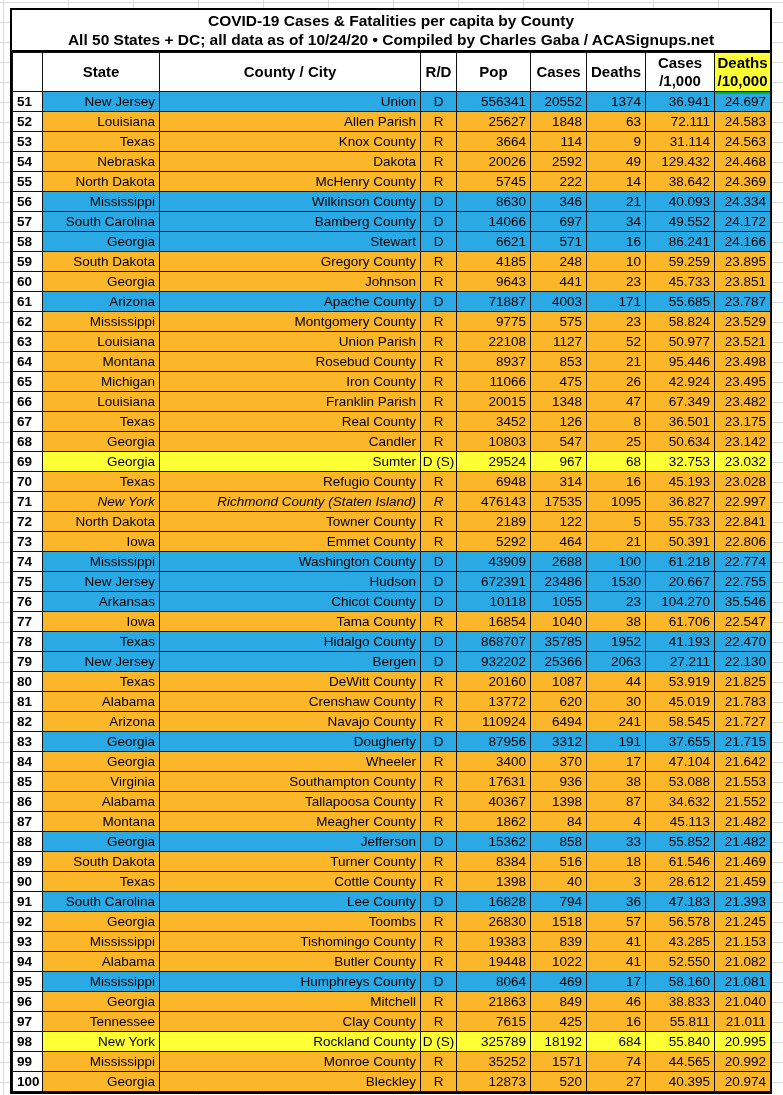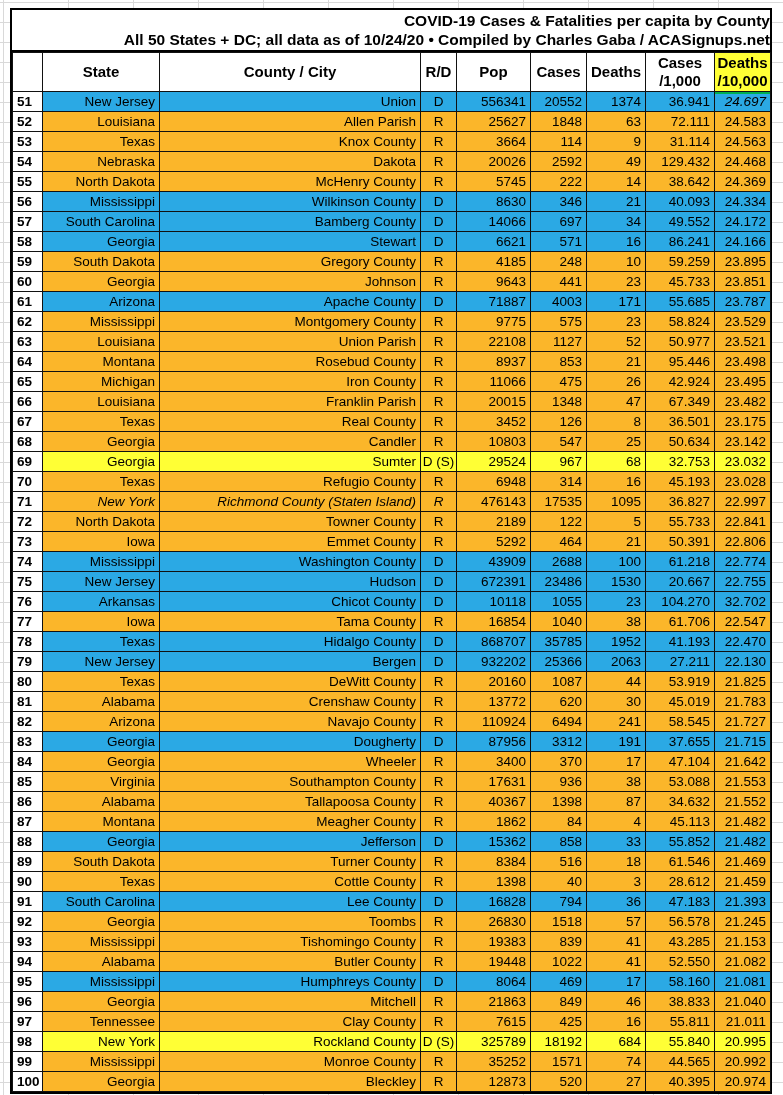--- a/index.html
+++ b/index.html
@@ -13,21 +13,21 @@
     background-position:3px 2px;
     font-family:"Liberation Sans", sans-serif;
     color:#000;
   }
   .sheet{
     position:absolute;left:10px;top:8px;width:762px;
     background:#fff;border:2px solid #000;box-sizing:border-box;
   }
   .title-box{
     border-bottom:2px solid #000;
-    text-align:right;font-weight:700;font-size:15.5px;line-height:19px;
+    text-align:center;font-weight:700;font-size:15.5px;line-height:19px;
     padding:1px 0;background:#fff;
   }
   table{border-collapse:collapse;table-layout:fixed;width:758px;}
   th,td{
     border:1px solid #111;overflow:hidden;white-space:nowrap;
     box-sizing:border-box;padding:0 4px;
   }
   thead th{
     height:39px;font-size:15px;font-weight:700;text-align:center;
     background:#fff;vertical-align:middle;line-height:18px;padding:0 2px;
@@ -36,21 +36,21 @@
   tbody td{height:20px;font-size:13.5px;font-weight:400;line-height:19px;}
   td.c0{font-weight:700;background:#fff !important;}
   td.c1,td.c2{text-align:right;}
   td.c2.left{text-align:right;}
   td.c3{text-align:center;padding:0 1px;}
   td.c4,td.c5,td.c6,td.c7,td.c8{text-align:right;}
   tr.dem td{background:var(--dem,#2ba9e4);}
   tr.rep td{background:var(--rep,#fbb62a);}
   tr.swing td{background:var(--swing,#ffff35);}
   tr.italic td.c1, tr.italic td.c2, tr.italic td.c3{font-style:italic;}
-  tbody tr:first-child td.c8{box-shadow:inset 0 2px 0 var(--green,#00b050);font-style:italic;}
+  tbody tr:first-child td.c8{box-shadow:inset 0 2px 0 var(--green,#00b050);}
 </style>
 </head>
 <body>
 
 <div class="sheet">
   <div class="title-box">
     <div>COVID-19 Cases &amp; Fatalities per capita by County</div>
     <div>All 50 States + DC; all data as of 10/24/20  • Compiled by Charles Gaba / ACASignups.net</div>
   </div>
   <table>
@@ -362,21 +362,21 @@
         </tr>
         <tr class="row dem">
           <td class="c0">76</td>
           <td class="c1">Arkansas</td>
           <td class="c2">Chicot County</td>
           <td class="c3">D</td>
           <td class="c4">10118</td>
           <td class="c5">1055</td>
           <td class="c6">23</td>
           <td class="c7">104.270</td>
-          <td class="c8">32.702</td>
+          <td class="c8">35.546</td>
         </tr>
         <tr class="row rep">
           <td class="c0">77</td>
           <td class="c1">Iowa</td>
           <td class="c2">Tama County</td>
           <td class="c3">R</td>
           <td class="c4">16854</td>
           <td class="c5">1040</td>
           <td class="c6">38</td>
           <td class="c7">61.706</td>

